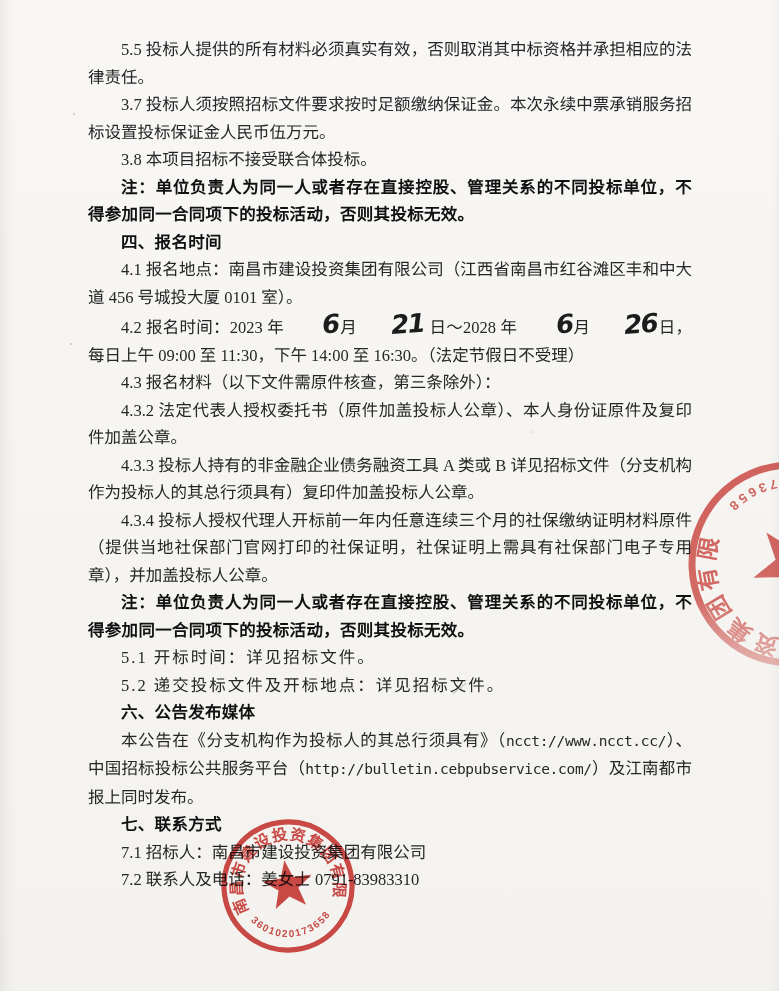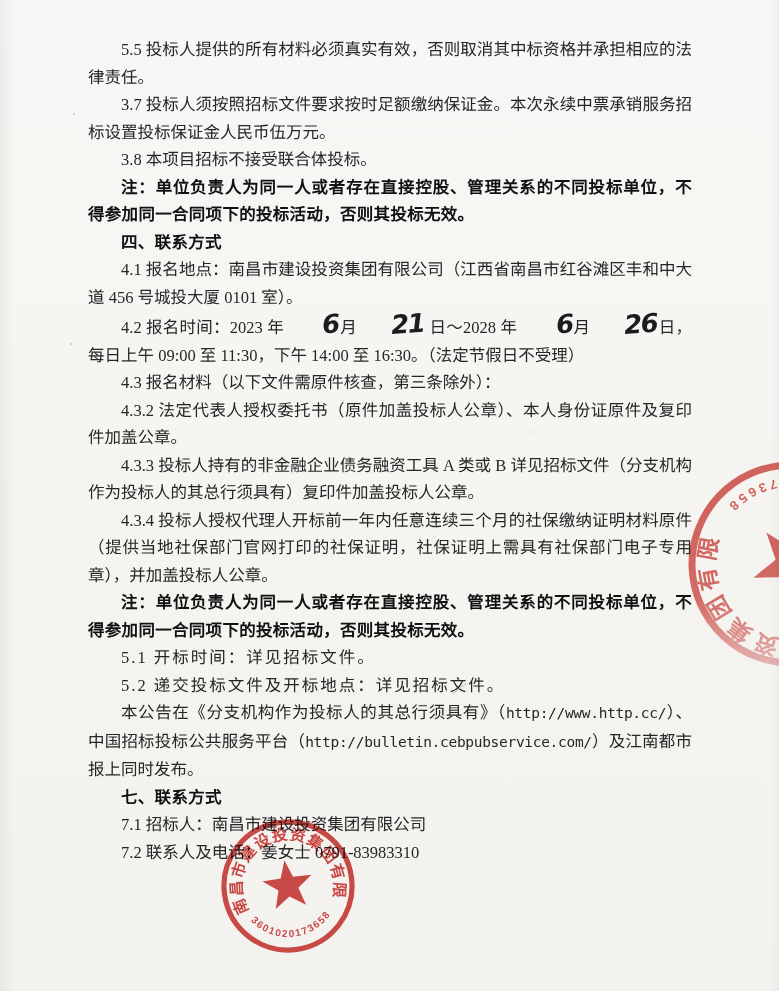--- a/index.html
+++ b/index.html
@@ -77,31 +77,32 @@
 </head>
 <body>
 
 <div class="page">
 
   <div class="content">
     <p>5.5 投标人提供的所有材料必须真实有效，否则取消其中标资格并承担相应的法律责任。</p>
     <p>3.7 投标人须按照招标文件要求按时足额缴纳保证金。本次永续中票承销服务招标设置投标保证金人民币伍万元。</p>
     <p>3.8 本项目招标不接受联合体投标。</p>
     <p class="note">注：单位负责人为同一人或者存在直接控股、管理关系的不同投标单位，不得参加同一合同项下的投标活动，否则其投标无效。</p>
-    <p class="hd">四、联系方式</p>
+    <p class="hd">四、报名时间</p>
     <p>4.1 报名地点：南昌市建设投资集团有限公司（江西省南昌市红谷滩区丰和中大道 456 号城投大厦 0101 室）。</p>
     <p><span>4.2 报名时间：2023 年 </span><span class="hand">6</span><span>月</span><span class="hand">21</span><span> 日～2028 年 </span><span class="hand">6</span><span>月</span><span class="hand">26</span><span>日，每日上午 09:00 至 11:30，下午 14:00 至 16:30。（法定节假日不受理）</span></p>
     <p>4.3  报名材料（以下文件需原件核查，第三条除外）：</p>
     <p>4.3.2 法定代表人授权委托书（原件加盖投标人公章）、本人身份证原件及复印件加盖公章。</p>
     <p>4.3.3  投标人持有的非金融企业债务融资工具 A 类或 B 详见招标文件（分支机构作为投标人的其总行须具有）复印件加盖投标人公章。</p>
     <p>4.3.4  投标人授权代理人开标前一年内任意连续三个月的社保缴纳证明材料原件（提供当地社保部门官网打印的社保证明，社保证明上需具有社保部门电子专用章），并加盖投标人公章。</p>
     <p class="note">注：单位负责人为同一人或者存在直接控股、管理关系的不同投标单位，不得参加同一合同项下的投标活动，否则其投标无效。</p>
     <p class="spread">5.1 开标时间：详见招标文件。</p>
     <p class="spread">5.2 递交投标文件及开标地点：详见招标文件。</p>
-    <p><span>本公告在《分支机构作为投标人的其总行须具有》（</span><span class="url">http://www.http.cc/</span><span>）、中国招标投标公共服务平台（</span><span class="url">http://bulletin.cebpubservice.com/</span><span>）及江南都市报上同时发布。</span></p>
+    <p class="hd">六、公告发布媒体</p>
+    <p><span>本公告在《分支机构作为投标人的其总行须具有》（</span><span class="url">ncct://www.ncct.cc/</span><span>）、中国招标投标公共服务平台（</span><span class="url">http://bulletin.cebpubservice.com/</span><span>）及江南都市报上同时发布。</span></p>
     <p class="hd">七、联系方式</p>
     <p>7.1 招标人：南昌市建设投资集团有限公司</p>
     <p>7.2 联系人及电话：姜女士 0791-83983310</p>
   </div>
 
   <svg class="seal seal-bottom" width="220" height="220" viewBox="0 0 220 220">
     <defs>
       <path id="arcTop1" d="M 68.3 129.4 A 46 46 0 1 1 151.7 129.4"></path>
       <path id="arcBot1" d="M 68.2 139.3 A 51 51 0 0 0 151.8 139.3"></path>
     </defs>

